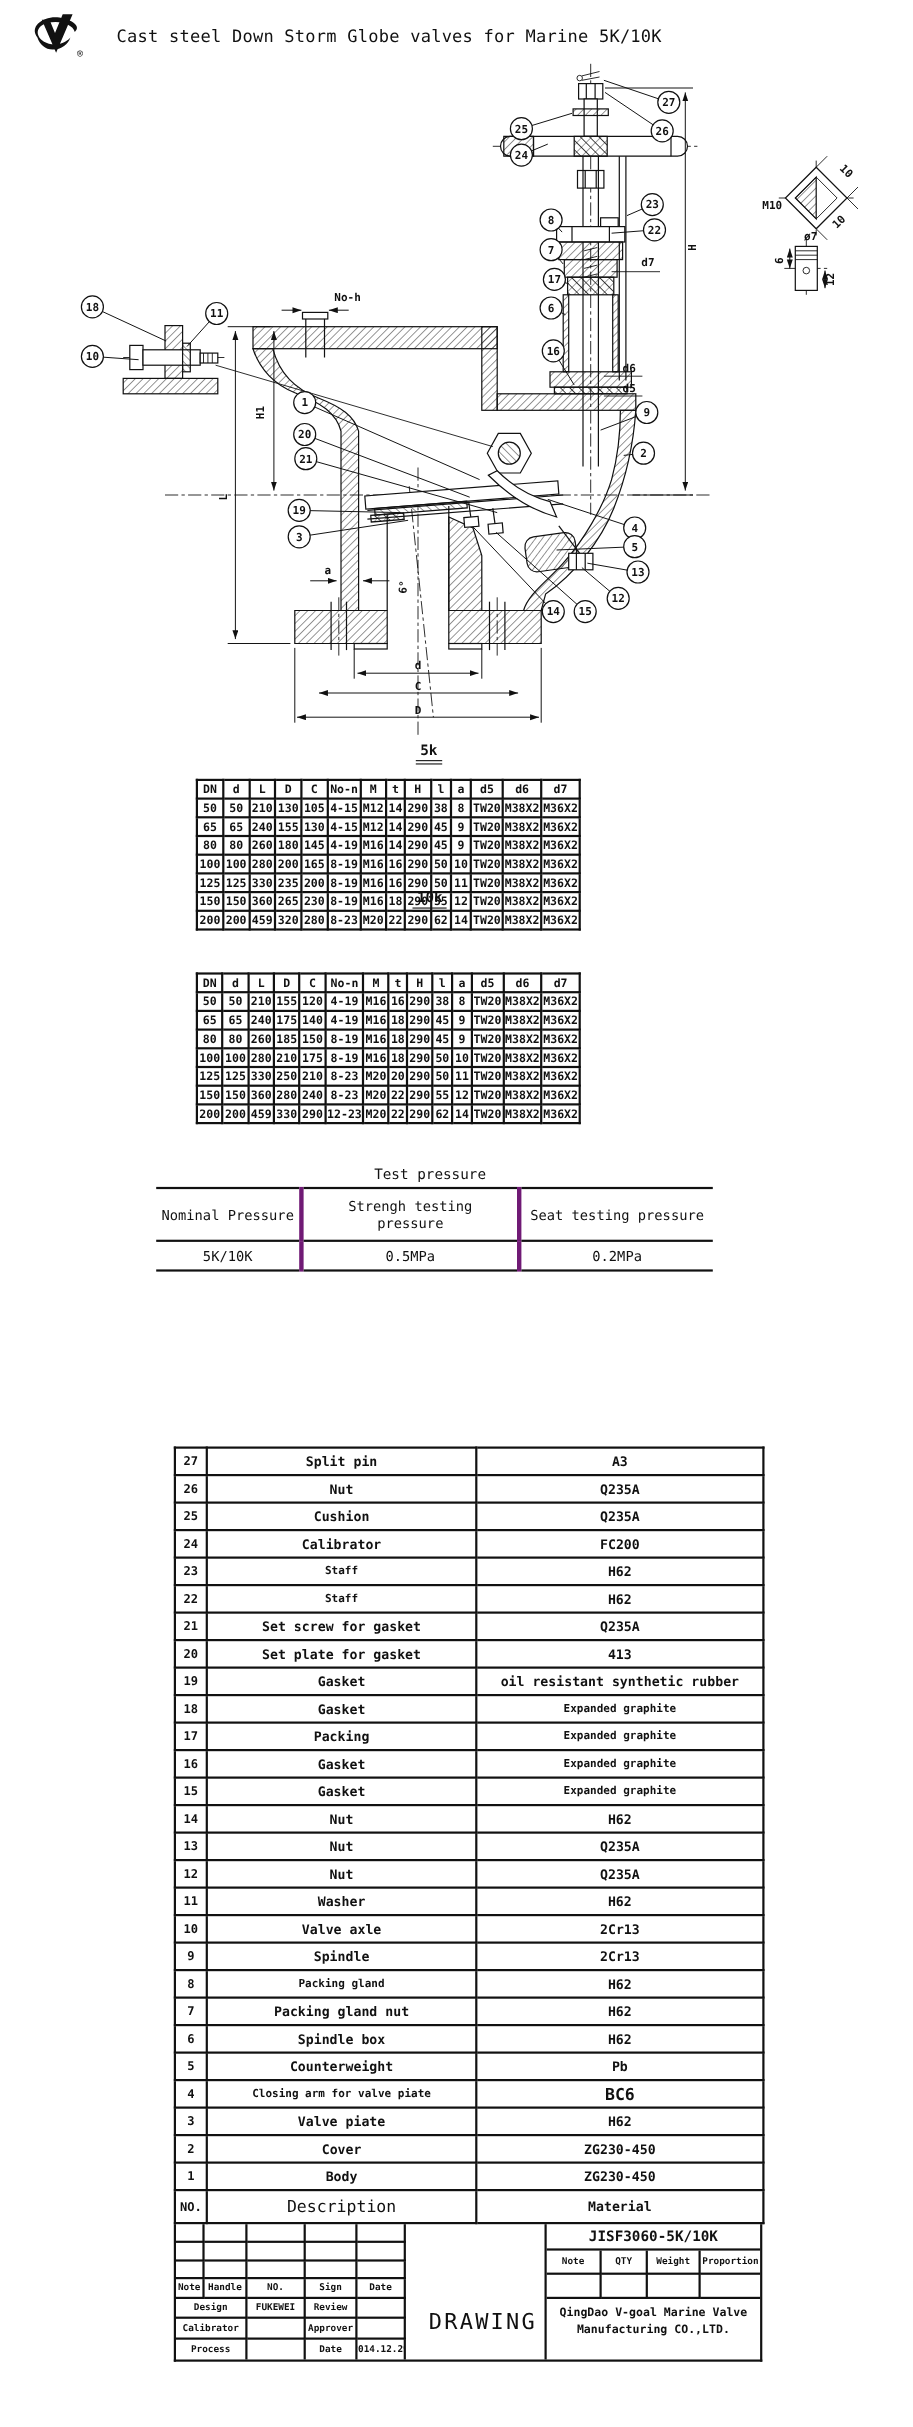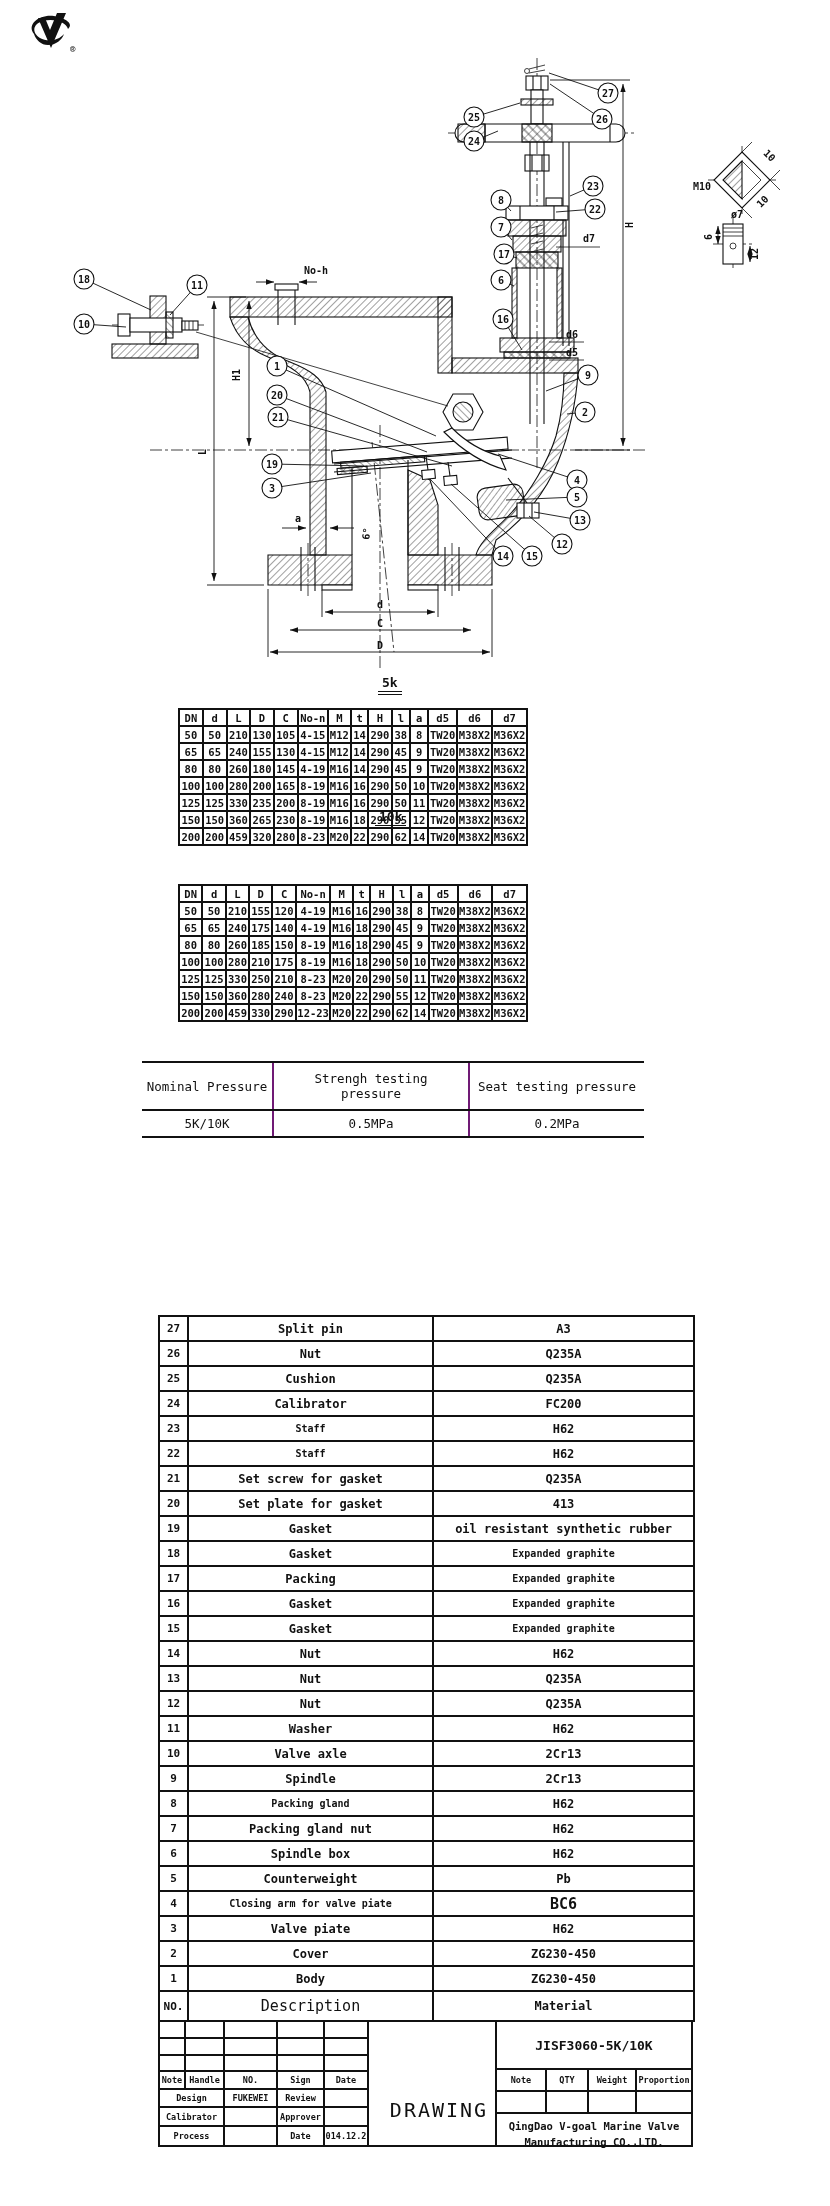--- a/index.html
+++ b/index.html
@@ -20,21 +20,21 @@
              padding:0 4px 0 4px;line-height:1.15}
   table.dim{border-collapse:collapse;table-layout:fixed}
   table.dim th,table.dim td{border:2px solid #111;font-size:10.5px;font-weight:bold;text-align:center;
              padding:0;height:15px;overflow:hidden;white-space:nowrap}
   #t5k,#t10k{position:absolute;left:178px;width:350px}
   #tp{position:absolute;left:142px;top:1061px;width:498px;text-align:center}
   .tp-title{font-size:13px;font-weight:normal;margin-bottom:3px}
   table.tp{border-collapse:collapse;table-layout:fixed;width:498px}
   table.tp td{font-size:12.5px;text-align:center;vertical-align:middle;padding:0;
               border-top:2px solid #111;border-bottom:2px solid #111;white-space:pre-line}
-  table.tp .bl{border-left:2px solid #701a75}
+  table.tp .bl{border-left:4px solid #701a75}
   table.tp tr.h td{height:46px}
   table.tp tr.v td{height:25px}
   #parts{position:absolute;left:158px;top:1315px}
   table.parts{border-collapse:collapse;table-layout:fixed;width:535px}
   table.parts td{border:2px solid #111;text-align:center;height:23px;font-size:12px;font-weight:bold;
               padding:0;overflow:hidden;white-space:nowrap}
   table.parts td.no{font-size:11px}
   table.parts td.sd{font-size:10px}
   table.parts td.sm{font-size:10px}
   table.parts td.lm{font-size:15px}
@@ -47,40 +47,41 @@
       grid-template-rows:17px 17px 16px 18px 18px 19px 18px}
   .tb-left .c{border-right:2px solid #111;border-bottom:2px solid #111;box-sizing:border-box;
       font-size:8.5px;font-weight:bold;display:flex;align-items:center;justify-content:center;overflow:hidden}
   .tb-left .nb{border-bottom:none}
   .sp2{grid-column:span 2}
   .tb-mid{position:absolute;left:209px;top:0;width:140px;height:123px;box-sizing:border-box;
       display:flex;align-items:center;justify-content:center;padding-top:52px}
   .tb-mid span{font-size:20px;letter-spacing:2px}
   .tb-right{position:absolute;left:335px;top:0;width:196px;height:123px;box-sizing:border-box;
       border-left:2px solid #111}
-  .tbr-title{height:48px;box-sizing:border-box;border-bottom:2px solid #111;display:flex;
+  .tbr-title{height:24px;box-sizing:border-box;border-bottom:2px solid #111;display:flex;
       align-items:center;justify-content:center;font-size:13px;font-weight:bold}
   .hdr4{display:grid;grid-template-columns:50px 42px 48px 54px}
   .hdr4 .c4{height:22px;box-sizing:border-box;border-right:2px solid #111;border-bottom:2px solid #111;
       font-size:8.5px;font-weight:bold;display:flex;align-items:center;justify-content:center;overflow:hidden}
   .hdr4 .nr{border-right:none}
   .company{height:41px;display:flex;flex-direction:column;align-items:center;justify-content:center;
       font-size:10.5px;font-weight:bold;line-height:1.5;text-align:center}
 </style>
 </head>
 <body>
 
 <div class="page">
 
   <div class="hdr">
     <svg width="56" height="46" viewBox="0 0 56 46">
       <path d="M10,24 C2,14 16,4 30,6 C42,8 50,14 44,19 C42,12 30,8 19,11 C8,14 8,23 16,28 C23,32 34,31 40,24 C38,30 32,35 24,35 C17,35 12,30 10,24 Z" fill="#111"></path>
       <path d="M14,8 L27,38 L42,3 L33,3 L26,20 L21,8 Z" fill="#111"></path>
       <text x="46" y="42" font-size="9" fill="#111">®</text>
     </svg>
+    <h1>Cast steel Down Storm Globe valves for Marine 5K/10K</h1>
   </div>
 
   <svg id="dwg" width="830" height="680" viewBox="0 0 830 680">
     <defs>
       <pattern id="h1" patternUnits="userSpaceOnUse" width="5" height="5" patternTransform="rotate(45)">
         <line x1="0" y1="0" x2="0" y2="5" stroke="#111" stroke-width="0.8"></line>
       </pattern>
       <pattern id="h2" patternUnits="userSpaceOnUse" width="5" height="5" patternTransform="rotate(-45)">
         <line x1="0" y1="0" x2="0" y2="5" stroke="#111" stroke-width="0.8"></line>
       </pattern>
@@ -670,20 +671,21 @@
             <td>14</td>
             <td>TW20</td>
             <td>M38X2</td>
             <td>M36X2</td>
           </tr>
         </tbody>
       </table>
     </div>
 
   <div id="tp">
+    <div class="tp-title">Test pressure</div>
     <div id="tp-table">
         <table class="tp">
           <tbody>
             <tr class="h">
               <td style="width:130px" class="">Nominal Pressure</td>
               <td style="width:194px" class="bl">Strengh testing
 pressure</td>
               <td style="width:174px" class="bl">Seat testing pressure</td>
             </tr>
             <tr class="v">

